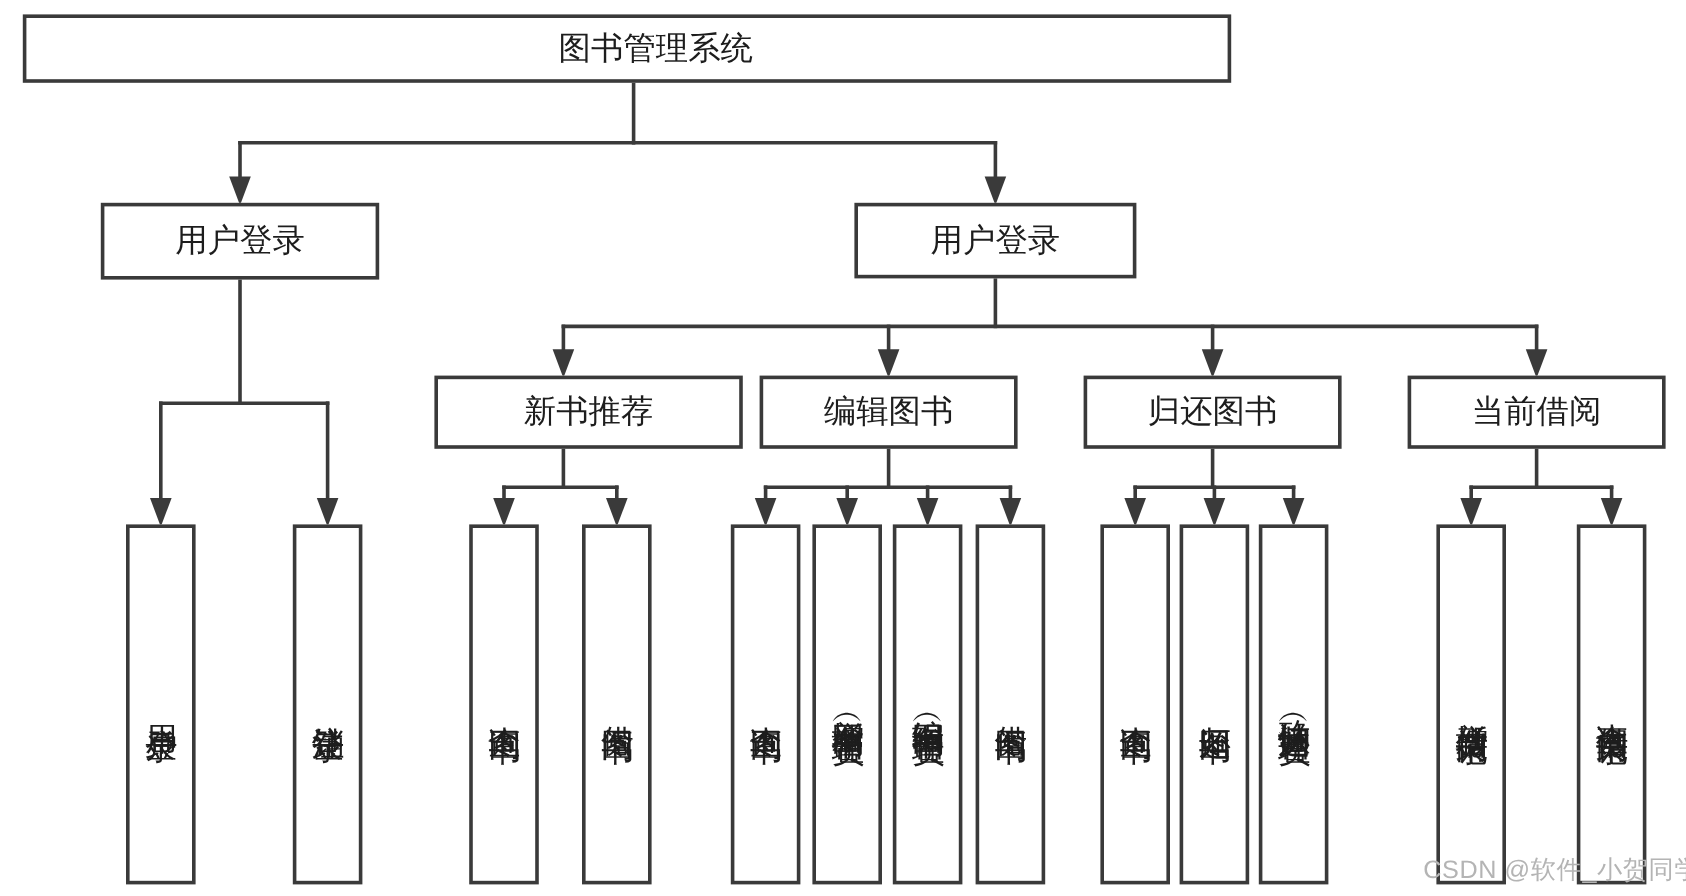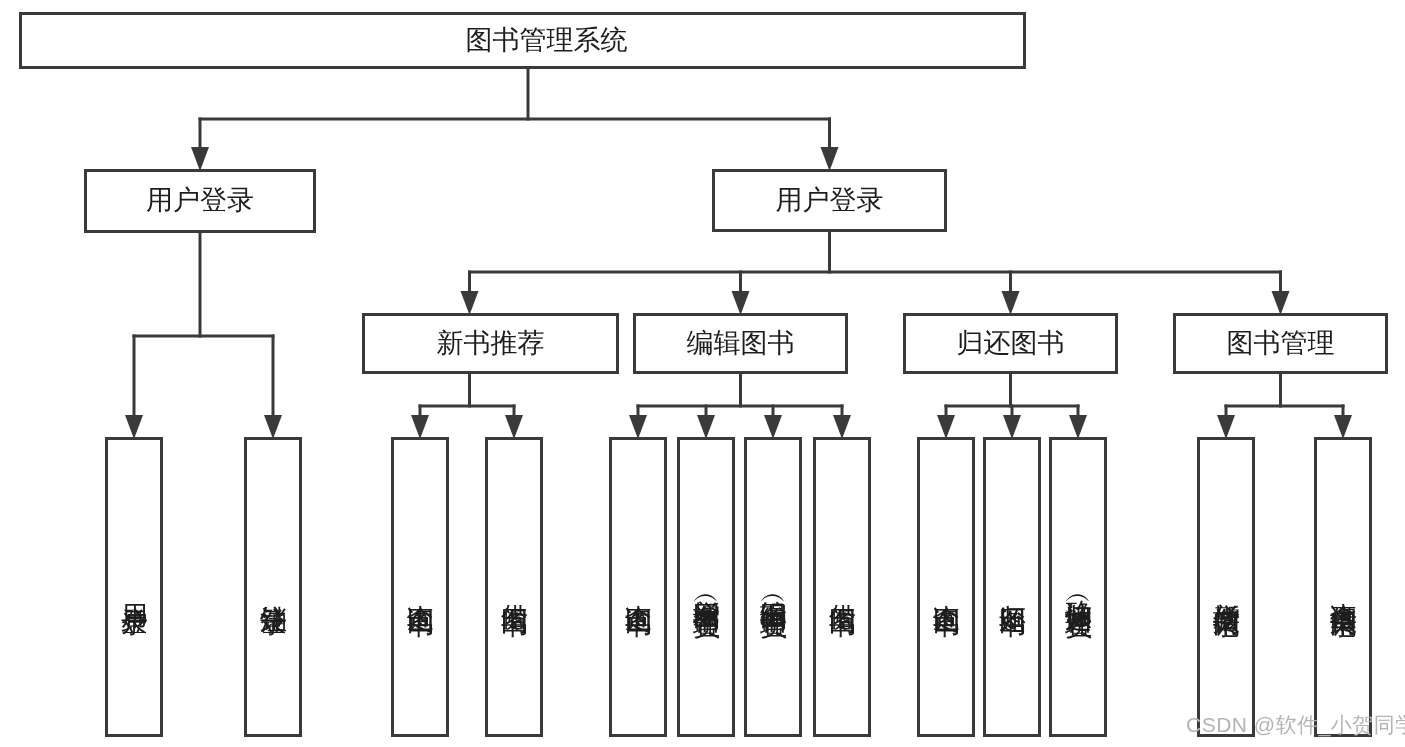--- a/index.html
+++ b/index.html
@@ -120,21 +120,21 @@
       <line x1="1343" y1="406" x2="1343" y2="419"></line>
       <polygon points="1334,415 1352,415 1343,439"></polygon>
     </svg>
   <div id="watermark">CSDN @软件_小贺同学</div>
 <div class="node" style="left: 19px; top: 12px; width: 1007px; height: 57px; padding-left: 48px;">图书管理系统</div>
     <div class="node" style="left: 84px; top: 169px; width: 232px; height: 64px;">用户登录</div>
     <div class="node" style="left: 712px; top: 169px; width: 235px; height: 63px;">用户登录</div>
     <div class="node" style="left: 362px; top: 313px; width: 257px; height: 61px;">新书推荐</div>
     <div class="node" style="left: 633px; top: 313px; width: 215px; height: 61px;">编辑图书</div>
     <div class="node" style="left: 903px; top: 313px; width: 215px; height: 61px;">归还图书</div>
-    <div class="node" style="left: 1173px; top: 313px; width: 215px; height: 61px;">图书管理</div>
+    <div class="node" style="left: 1173px; top: 313px; width: 215px; height: 61px;">当前借阅</div>
     <div class="node v" style="left: 105px; top: 437px; width: 58px; height: 300px;">用户登录</div>
     <div class="node v" style="left: 244px; top: 437px; width: 58px; height: 300px;">注销登录</div>
     <div class="node v" style="left: 391px; top: 437px; width: 58px; height: 300px;">查询图书</div>
     <div class="node v" style="left: 485px; top: 437px; width: 58px; height: 300px;">借阅图书</div>
     <div class="node v" style="left: 609px; top: 437px; width: 58px; height: 300px;">查询图书</div>
     <div class="node v" style="left: 677px; top: 437px; width: 58px; height: 300px;">新增图书（管理员）</div>
     <div class="node v" style="left: 744px; top: 437px; width: 58px; height: 300px;">编辑图书（管理员）</div>
     <div class="node v" style="left: 813px; top: 437px; width: 58px; height: 300px;">借阅图书</div>
     <div class="node v" style="left: 917px; top: 437px; width: 58px; height: 300px;">查询图书</div>
     <div class="node v" style="left: 983px; top: 437px; width: 58px; height: 300px;">归还图书</div>

